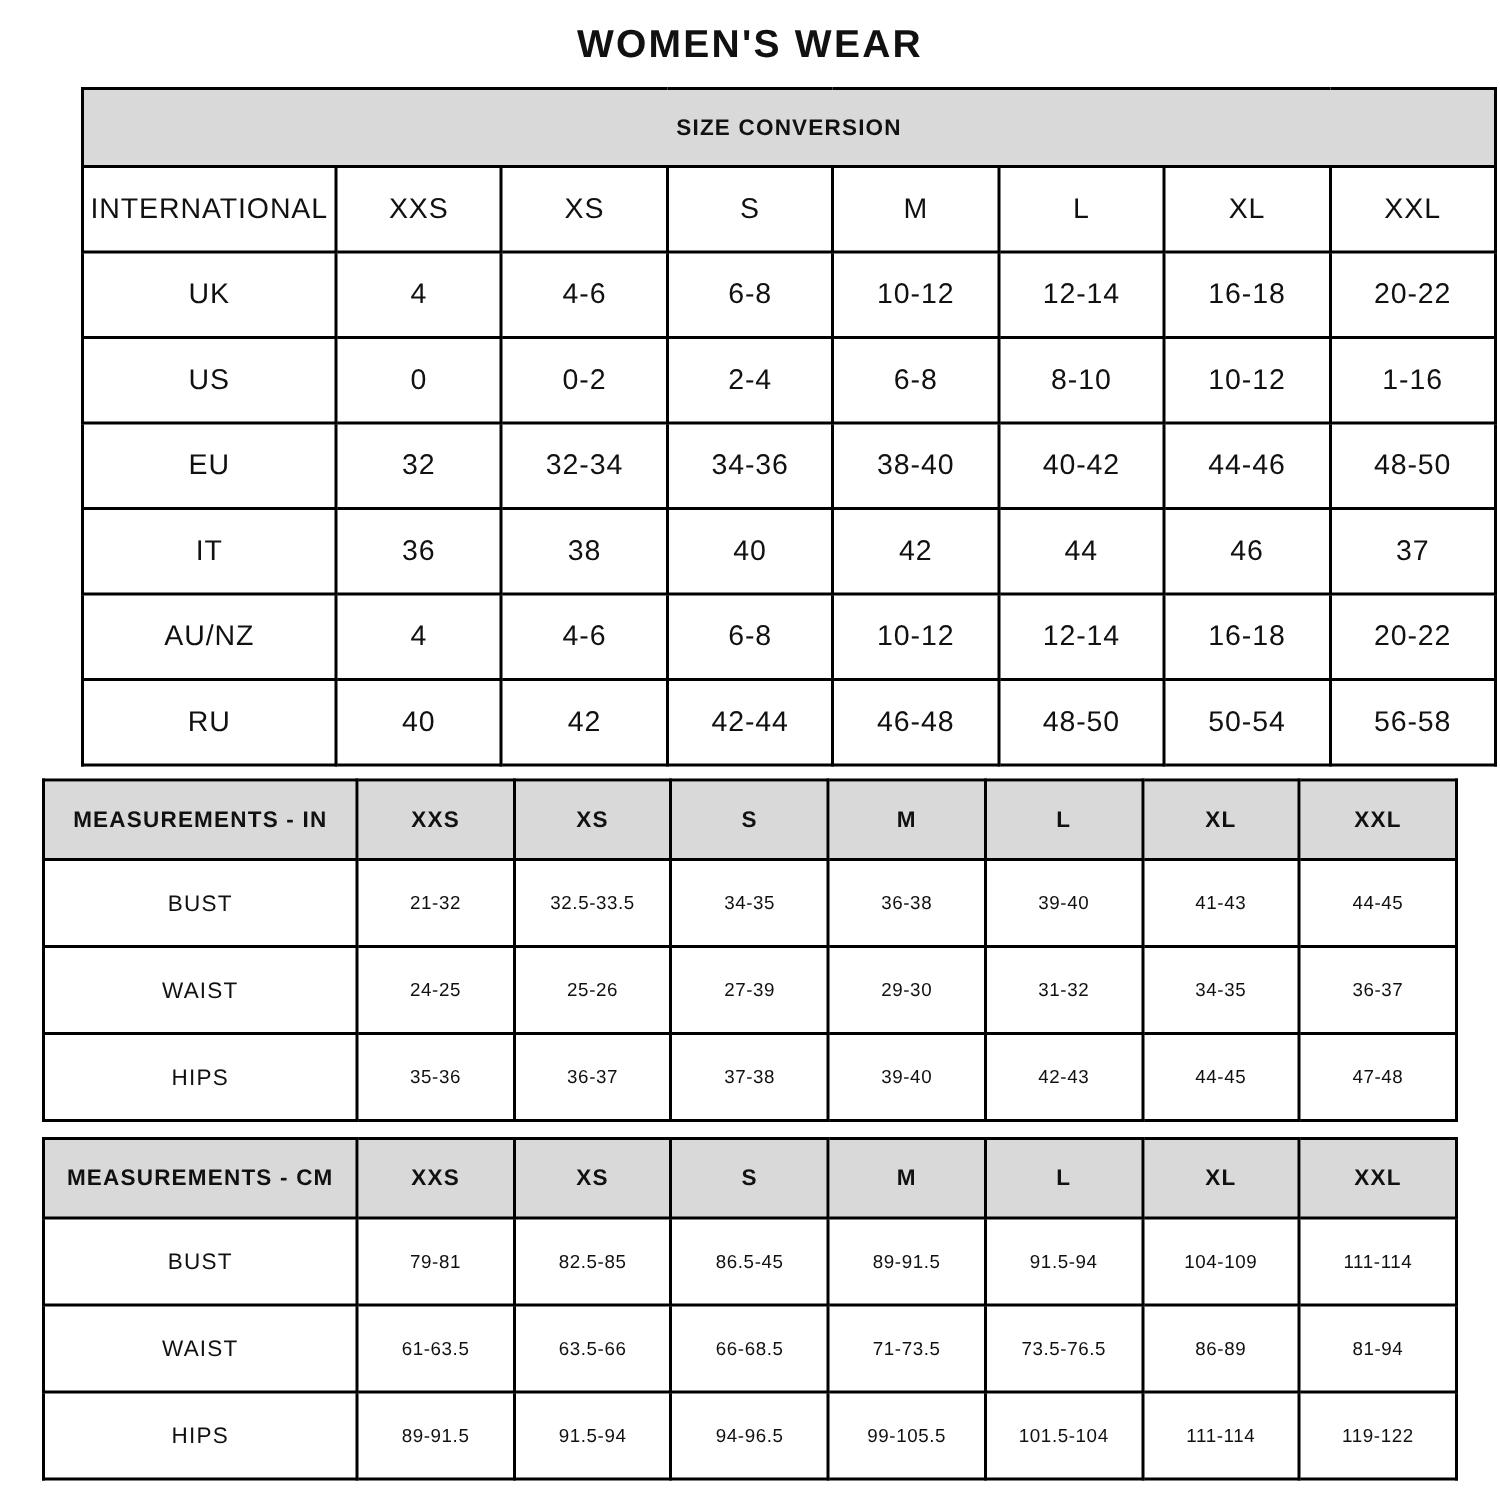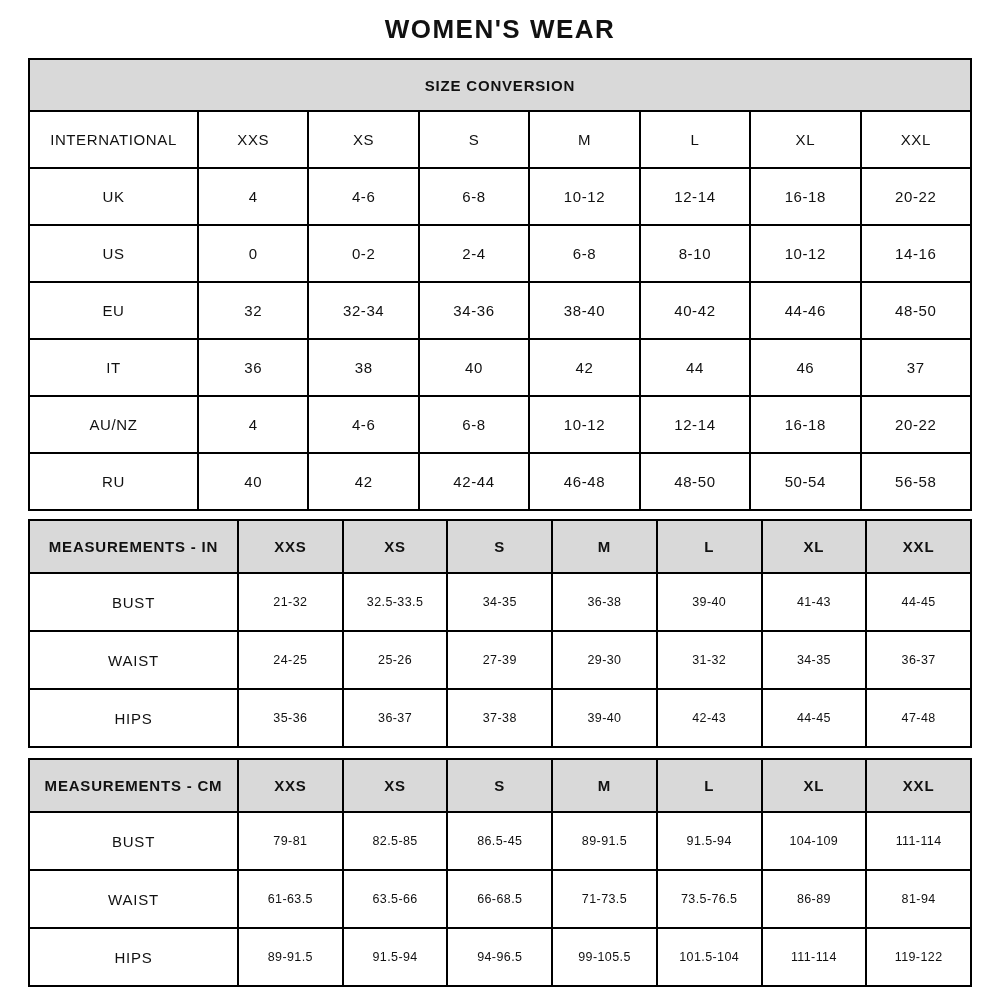--- a/index.html
+++ b/index.html
@@ -39,24 +39,24 @@
   
   .t1 .span-header {
     height: 50px;
     background: #d9d9d9;
     font-weight: 700;
     font-size: 15px;
     letter-spacing: 0.8px;
   }
   .t1 td {
     height: 55px;
-    font-size: 15px;
+    font-size: 19px;
     letter-spacing: 0.6px;
   }
-  .t1 { margin-bottom: 8px; }
+  .t1 { margin-bottom: 8px; margin-left: 26px; }
   
   .tm th {
     height: 51px;
     background: #d9d9d9;
     font-weight: 700;
     font-size: 15px;
     letter-spacing: 0.8px;
   }
   .tm td {
     height: 56px;
@@ -113,21 +113,21 @@
         <td>20-22</td>
       </tr>
       <tr>
         <td>US</td>
         <td>0</td>
         <td>0-2</td>
         <td>2-4</td>
         <td>6-8</td>
         <td>8-10</td>
         <td>10-12</td>
-        <td>14-16</td>
+        <td>1-16</td>
       </tr>
       <tr>
         <td>EU</td>
         <td>32</td>
         <td>32-34</td>
         <td>34-36</td>
         <td>38-40</td>
         <td>40-42</td>
         <td>44-46</td>
         <td>48-50</td>

